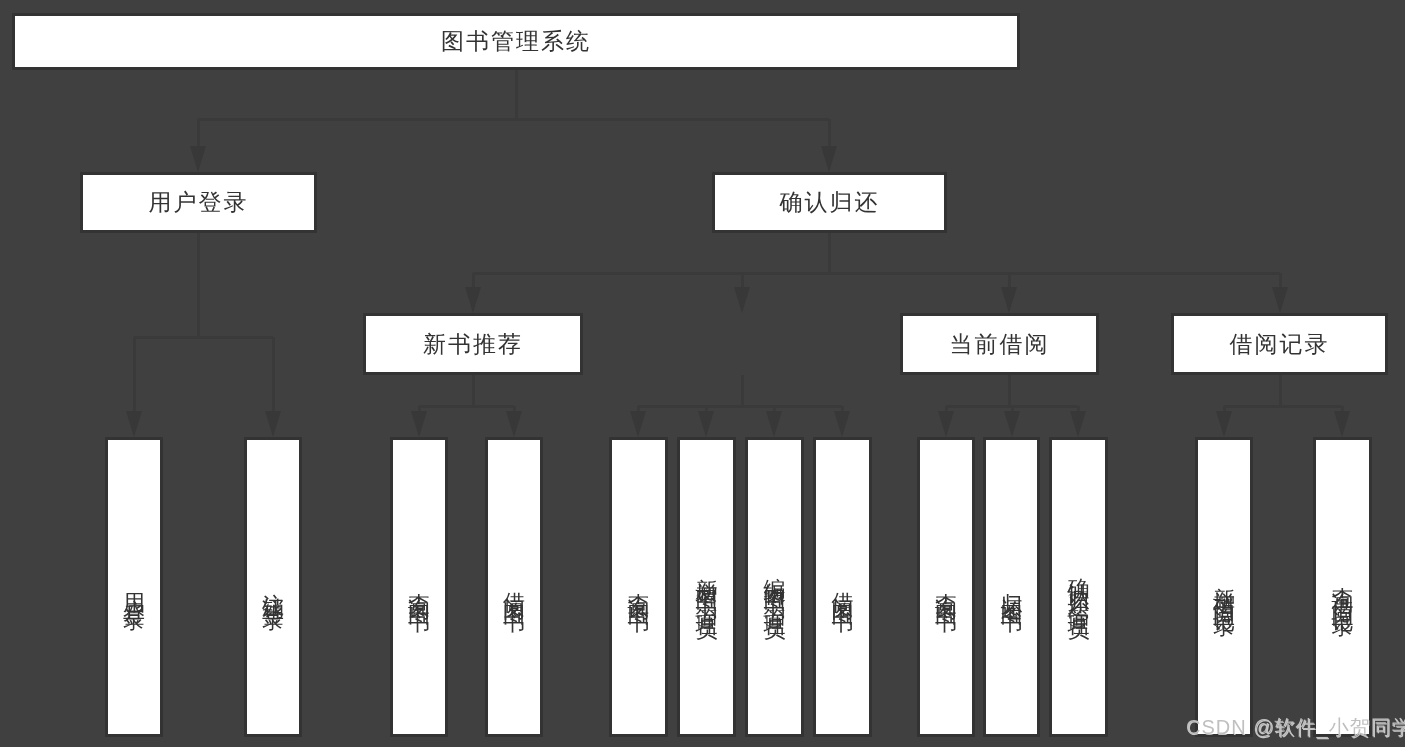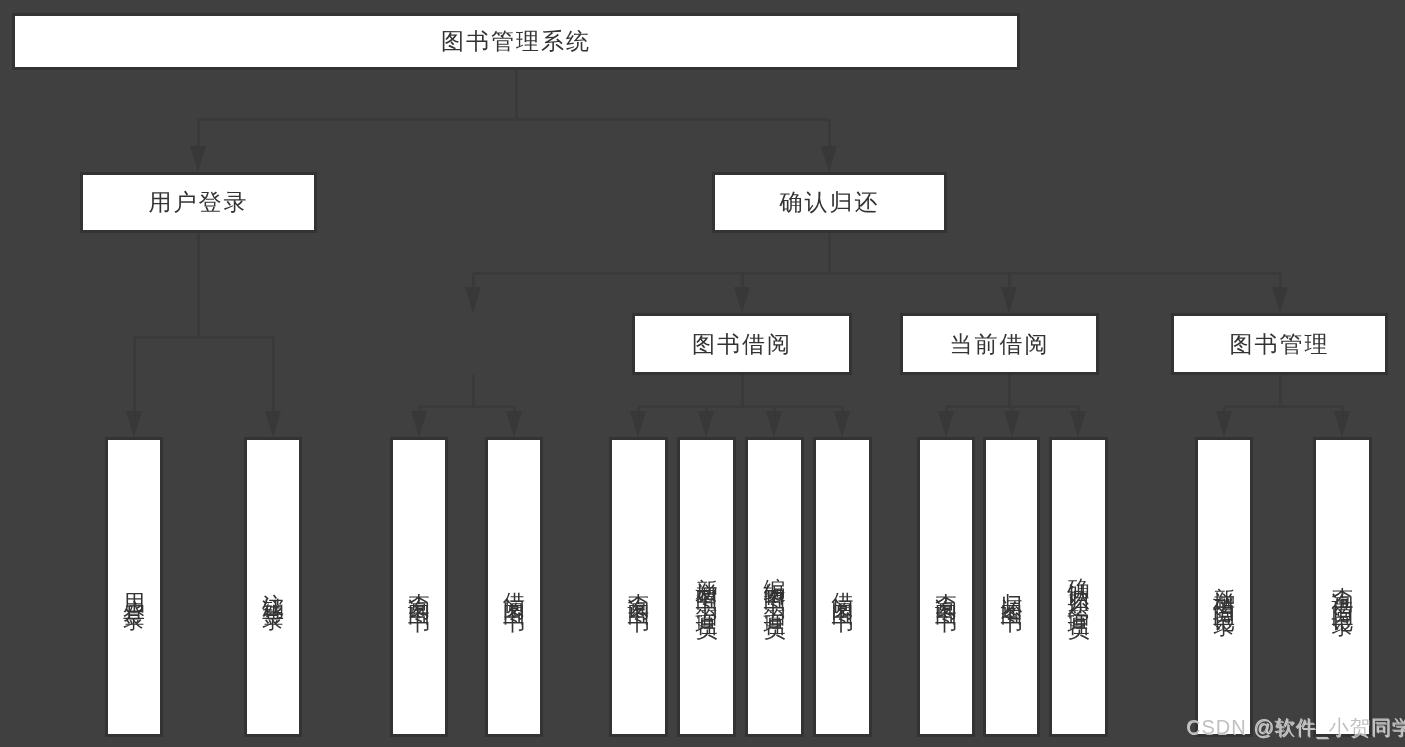--- a/index.html
+++ b/index.html
@@ -76,23 +76,23 @@
   <div class="hl" style="left:473px;top:273px;width:807px;"></div>
   <div class="vl" style="left:473px;top:273px;height:16px;"></div>
   <div class="arrow" style="left:473px;top:287px;"></div>
   <div class="vl" style="left:742px;top:273px;height:16px;"></div>
   <div class="arrow" style="left:742px;top:287px;"></div>
   <div class="vl" style="left:1009px;top:273px;height:16px;"></div>
   <div class="arrow" style="left:1009px;top:287px;"></div>
   <div class="vl" style="left:1280px;top:273px;height:16px;"></div>
   <div class="arrow" style="left:1280px;top:287px;"></div>
 
-  <div class="box h" style="left:632px;top:313px;width:220px;height:62px;">图书借阅</div>
+  <div class="box h" style="left:363px;top:313px;width:220px;height:62px;">新书推荐</div>
   <div class="box h" style="left:900px;top:313px;width:199px;height:62px;text-align:right;">当前借阅</div>
-  <div class="box h" style="left:1171px;top:313px;width:217px;height:62px;">图书管理</div>
+  <div class="box h" style="left:1171px;top:313px;width:217px;height:62px;">借阅记录</div>
 
   <div class="vl" style="left:473px;top:375px;height:31px;"></div>
   <div class="hl" style="left:419px;top:406px;width:95px;"></div>
   <div class="vl" style="left:419px;top:406px;height:8px;"></div>
   <div class="arrow" style="left:419px;top:411px;"></div>
   <div class="vl" style="left:514px;top:406px;height:8px;"></div>
   <div class="arrow" style="left:514px;top:411px;"></div>
 
   <div class="vl" style="left:742px;top:375px;height:31px;"></div>
   <div class="hl" style="left:638px;top:406px;width:204px;"></div>

